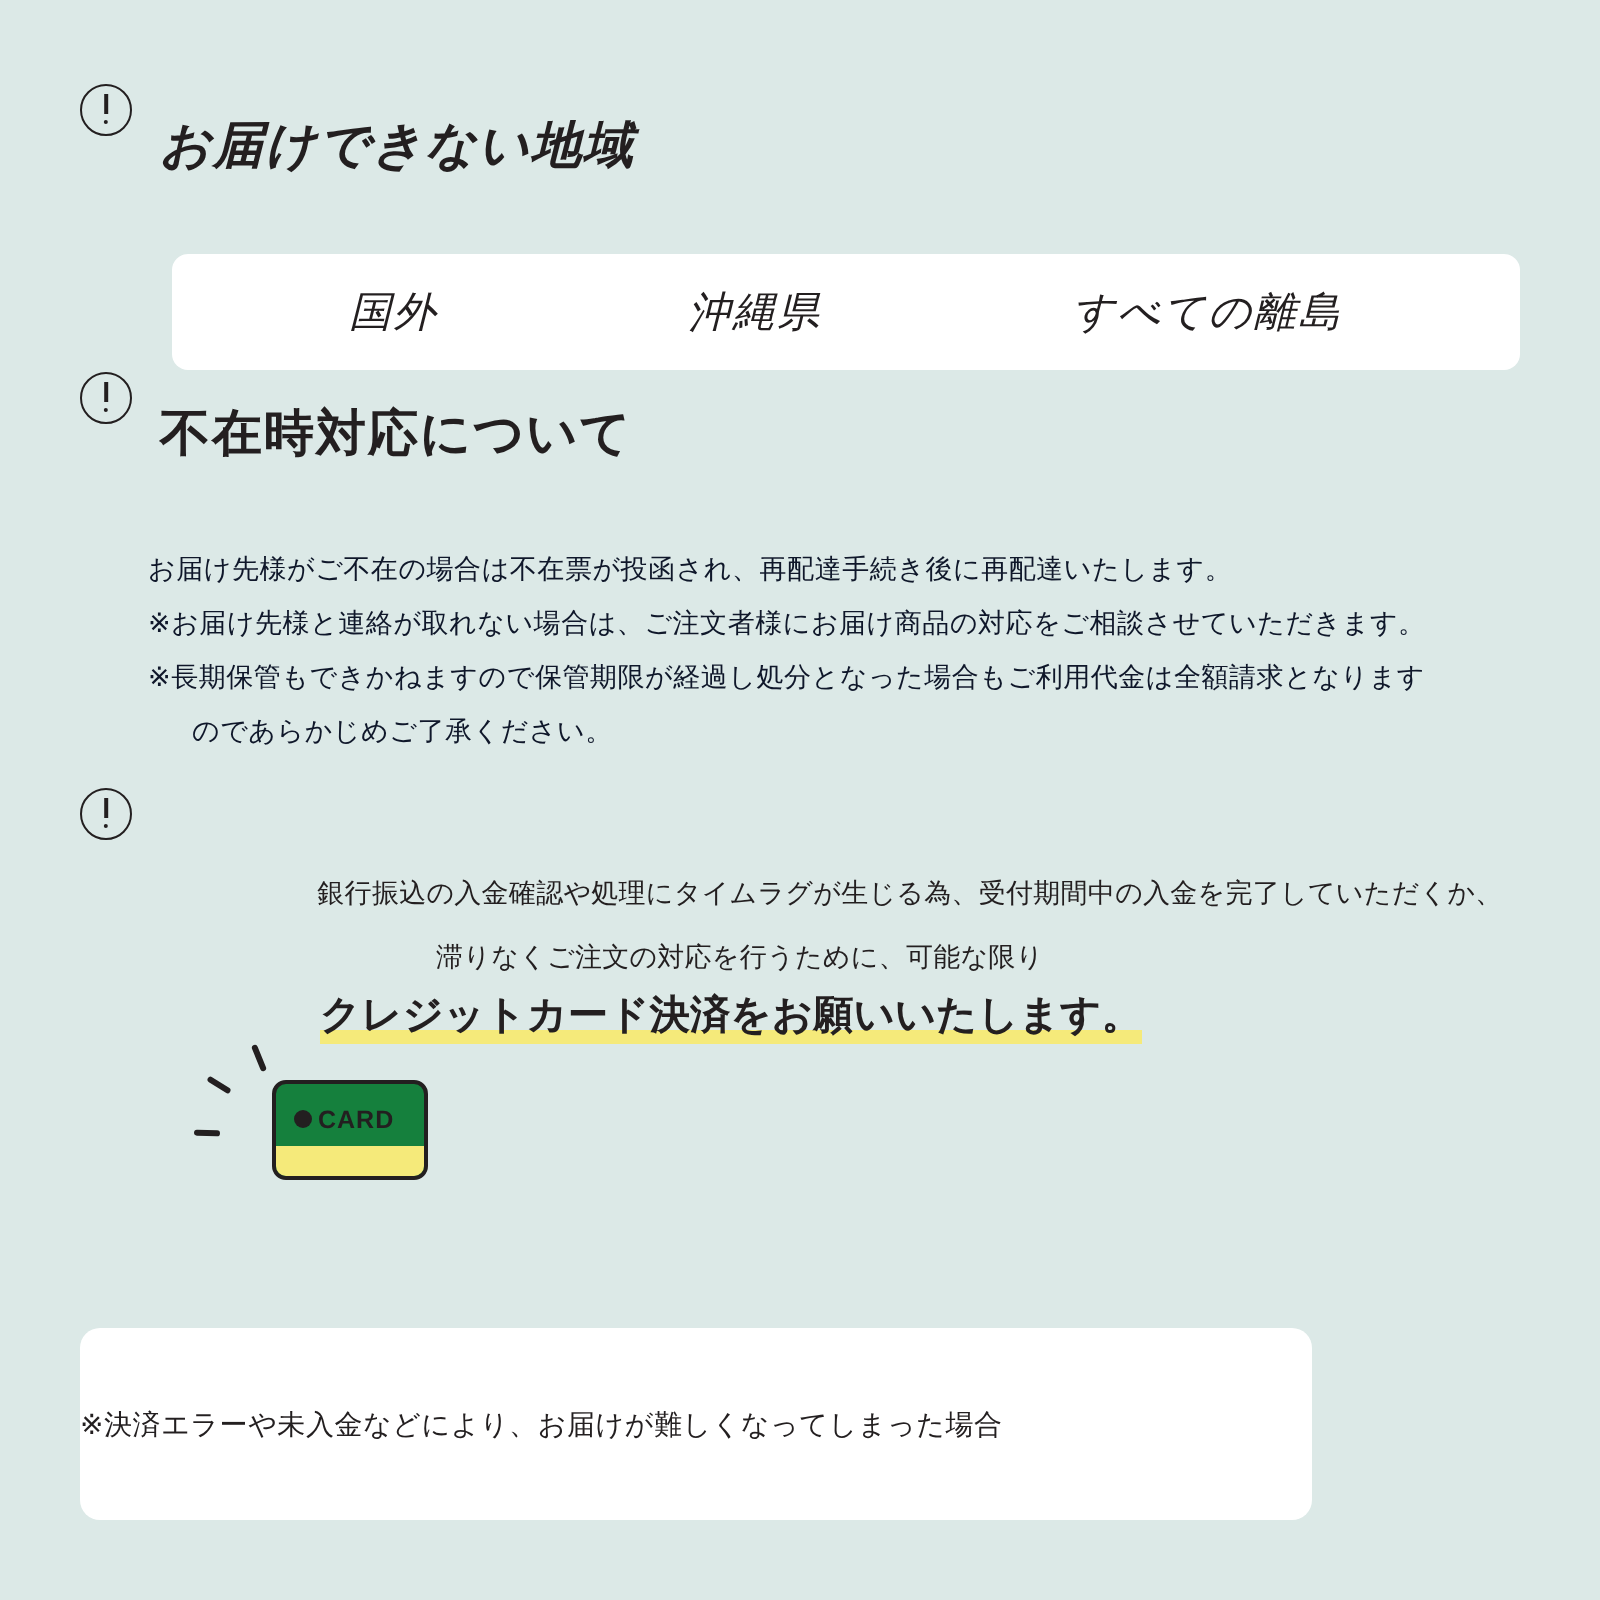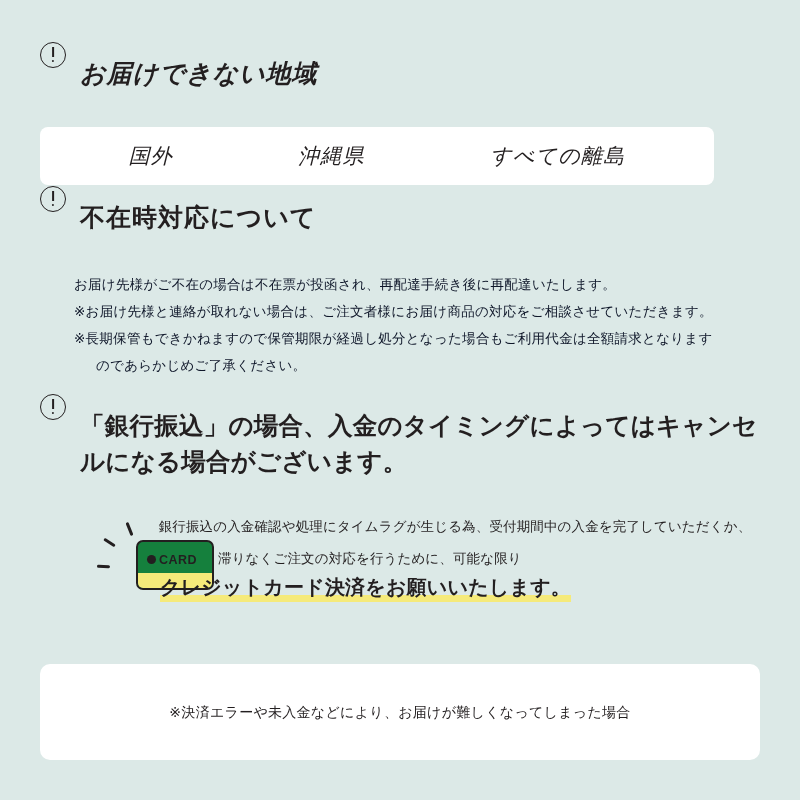--- a/index.html
+++ b/index.html
@@ -69,20 +69,21 @@
   
   #sec-areas {
     position: absolute;
     left: 40px;
     top: 36px;
     width: 720px;
     font-style: italic;
   }
   .area-card {
     margin-top: 16px;
+    margin-left: 46px;
     width: 674px;
     height: 58px;
     background: #ffffff;
     border-radius: 8px;
     display: flex;
     align-items: center;
     justify-content: space-around;
     padding: 0 26px;
     box-sizing: border-box;
   }
@@ -223,27 +224,27 @@
   }
   .spark.s1 { left: 30px; top: 4px;  width: 3px; height: 14px; transform: rotate(-22deg); }
   .spark.s2 { left: 10px; top: 18px; width: 3px; height: 13px; transform: rotate(-58deg); }
   .spark.s3 { left: 4px;  top: 42px; width: 3px; height: 13px; transform: rotate(-88deg); }
 
   
   #sec-bottom {
     position: absolute;
     left: 40px;
     top: 664px;
-    width: 720px;
+    width: 616px;
     height: 96px;
     background: #ffffff;
     border-radius: 10px;
     display: flex;
     flex-direction: column;
-    align-items: center;
+    align-items: flex-start;
     justify-content: center;
     gap: 24px;
   }
   #sec-bottom p {
     margin: 0;
     font-size: 14px;
     letter-spacing: 0.02em;
     line-height: 1.5;
     white-space: nowrap;
   }
@@ -274,21 +275,20 @@
       <li>お届け先様がご不在の場合は不在票が投函され、再配達手続き後に再配達いたします。</li>
       <li>※お届け先様と連絡が取れない場合は、ご注文者様にお届け商品の対応をご相談させていただきます。</li>
       <li>※長期保管もできかねますので保管期限が経過し処分となった場合もご利用代金は全額請求となります</li>
       <li class="indent">のであらかじめご了承ください。</li>
     </ul>
   </section>
 
   <section id="sec-bank">
     <div class="sec-head">
       <span class="excl"></span>
-      <h2 class="sec-title">「銀行振込」の場合、入金のタイミングによってはキャンセルになる場合がございます。</h2>
     </div>
 
     <p class="bank-note">銀行振込の入金確認や処理にタイムラグが生じる為、受付期間中の入金を完了していただくか、</p>
     <p class="bank-note2">滞りなくご注文の対応を行うために、可能な限り</p>
     <div class="cc-line">
       <span class="hl">
         <span>クレジットカード決済をお願いいたします。</span>
       </span>
     </div>
 

